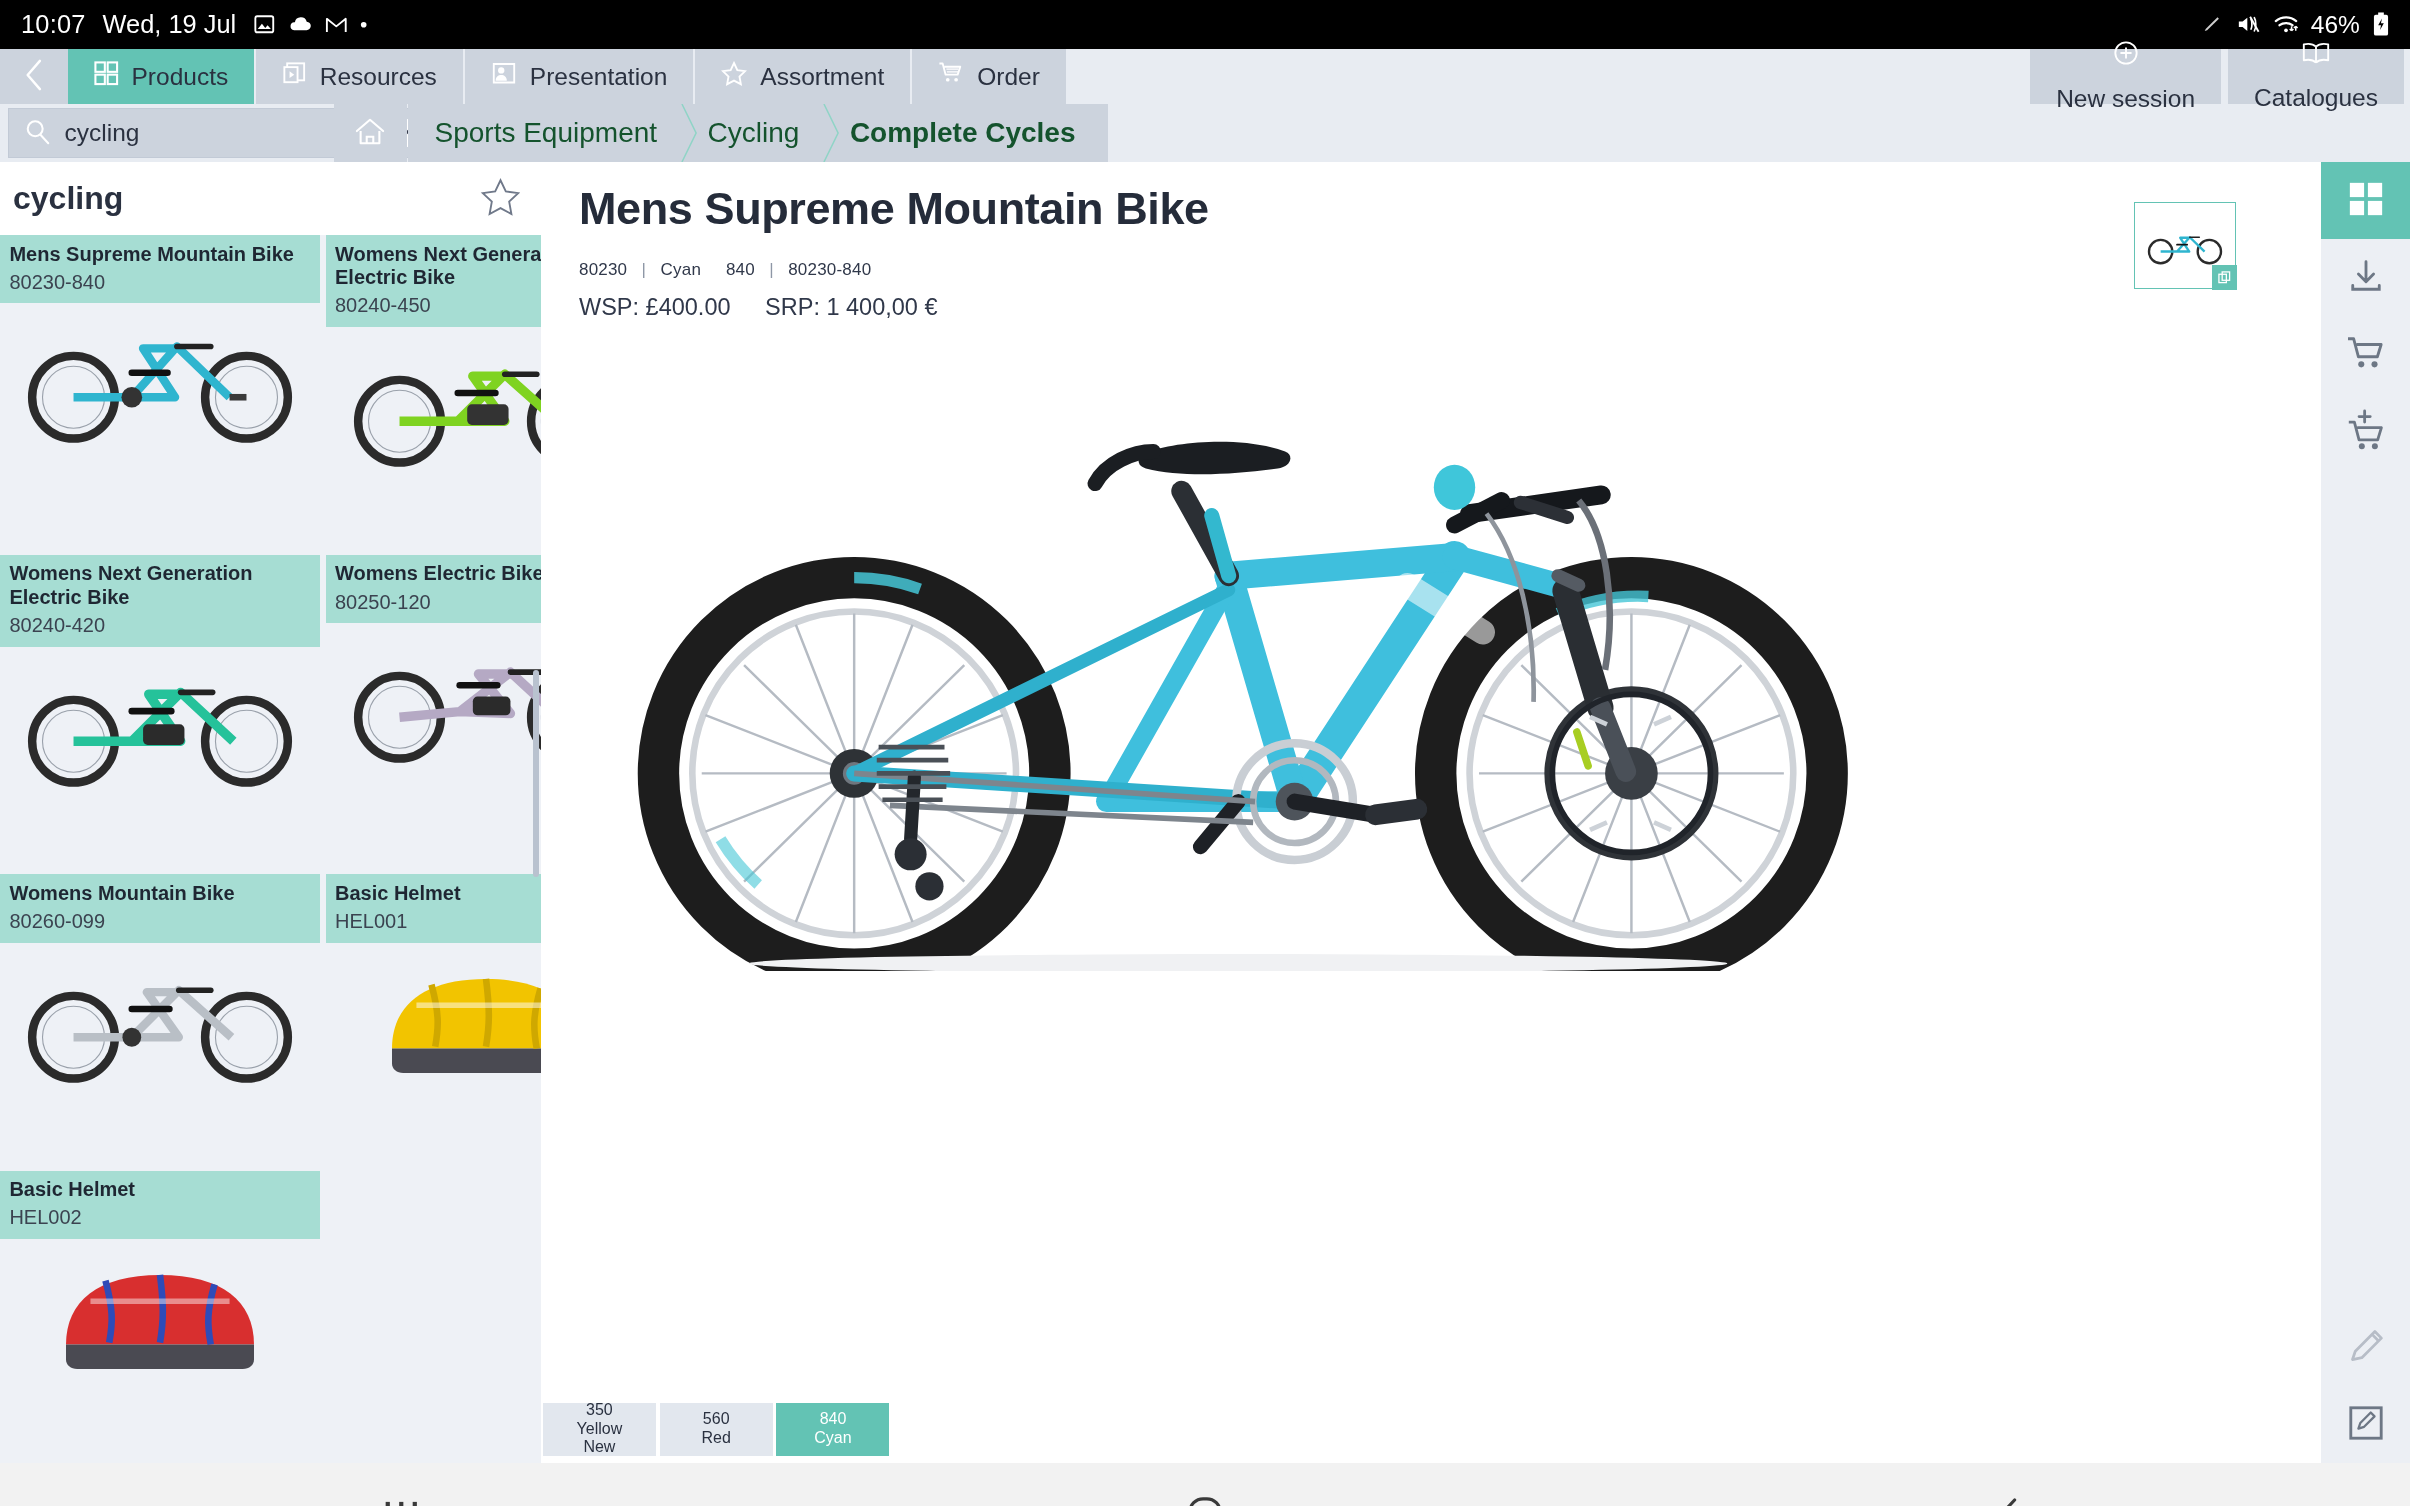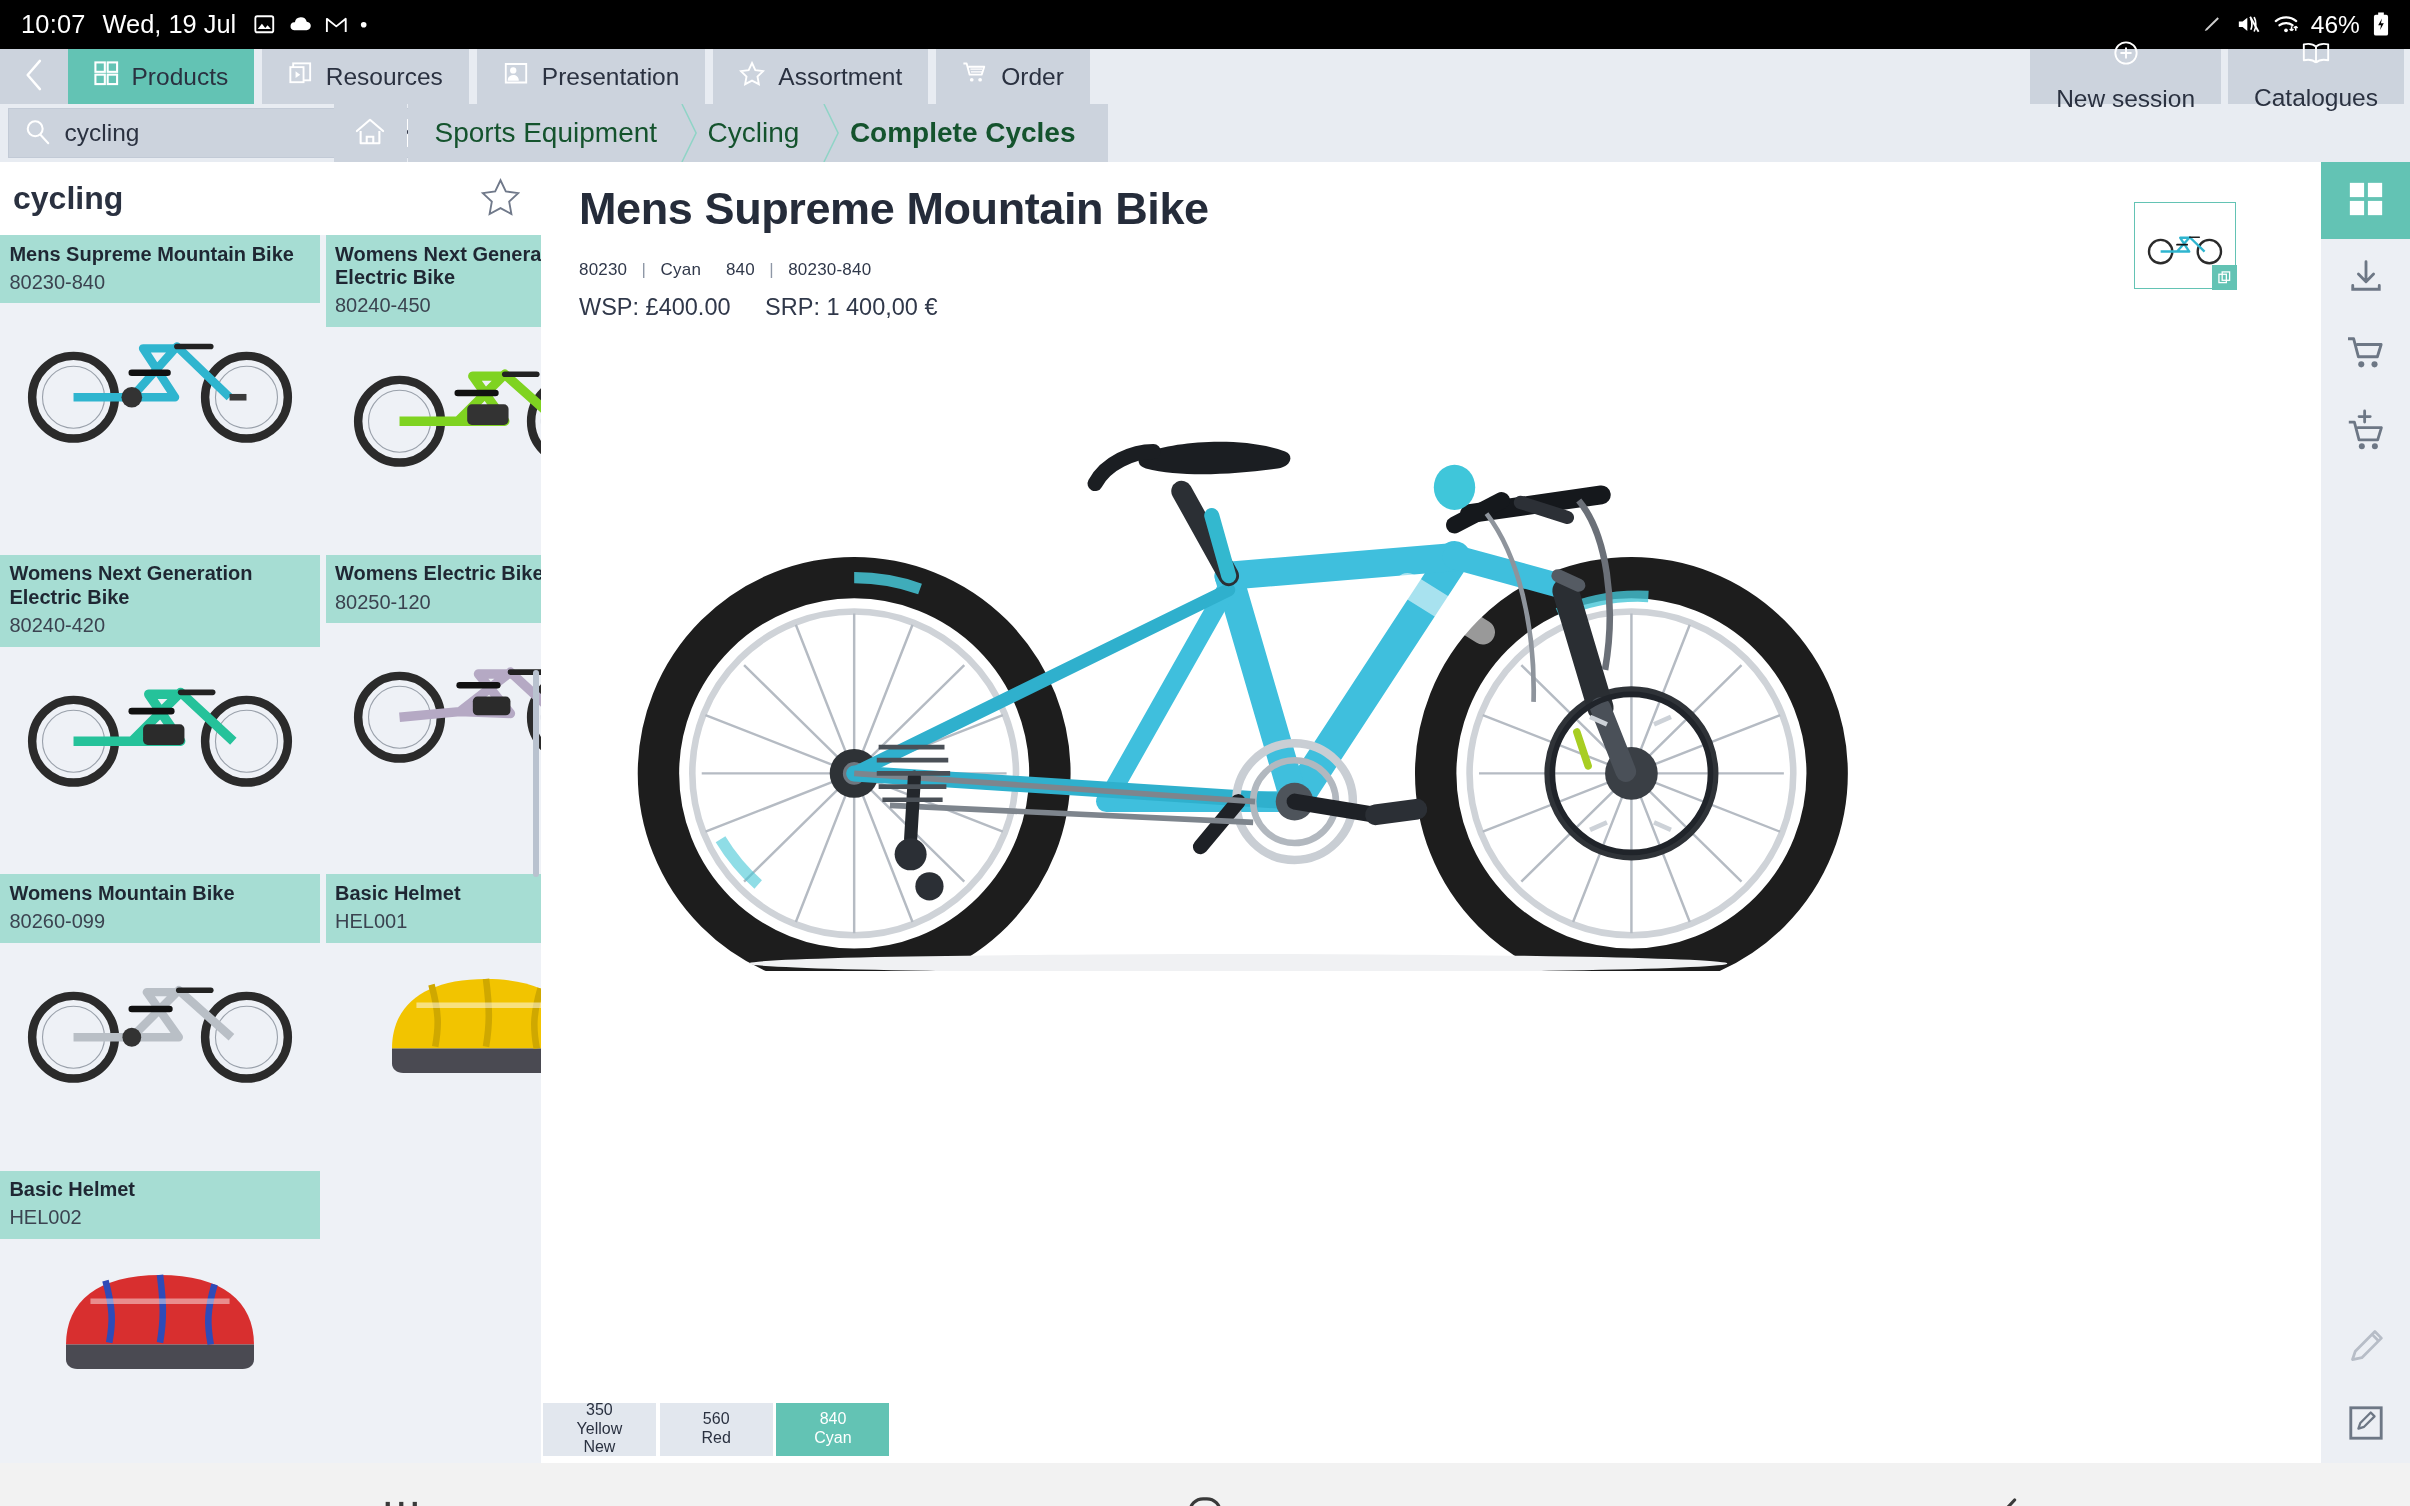--- a/index.html
+++ b/index.html
@@ -30,21 +30,21 @@
     height: 55px; background: #e8ecf2; display: flex; align-items: stretch;
     position: relative;
   }
   .nav-back {
     width: 68px; display: flex; align-items: center; justify-content: center;
     background: #ccd3dd;
   }
   .tab {
     display: flex; align-items: center; justify-content: center; gap: 13px;
     background: #ccd3dd; color: #2a3140;
-    font-size: 24.5px; padding: 0 26px; margin-right: 8px; min-width: 141px;
+    font-size: 24.5px; padding: 0 26px; margin-right: 2px; min-width: 141px;
   }
   .tab .tlabel { white-space: nowrap; font-weight: 400; }
   .tab.active { background: #63c3b4; color: #ffffff; }
   .tab.active .tlabel { color: #2a3140; }
   .tab-spacer { flex: 1; background: #e8ecf2; }
   .tab.right { margin-right: 7px; flex-direction: column; }
 
   
   .subbar { height: 58px; display: flex; align-items: stretch; background: #e8ecf2; }
   .searchwrap { width: 328px; display: flex; align-items: stretch; padding: 3.8px 0 3.8px 7.5px; }

